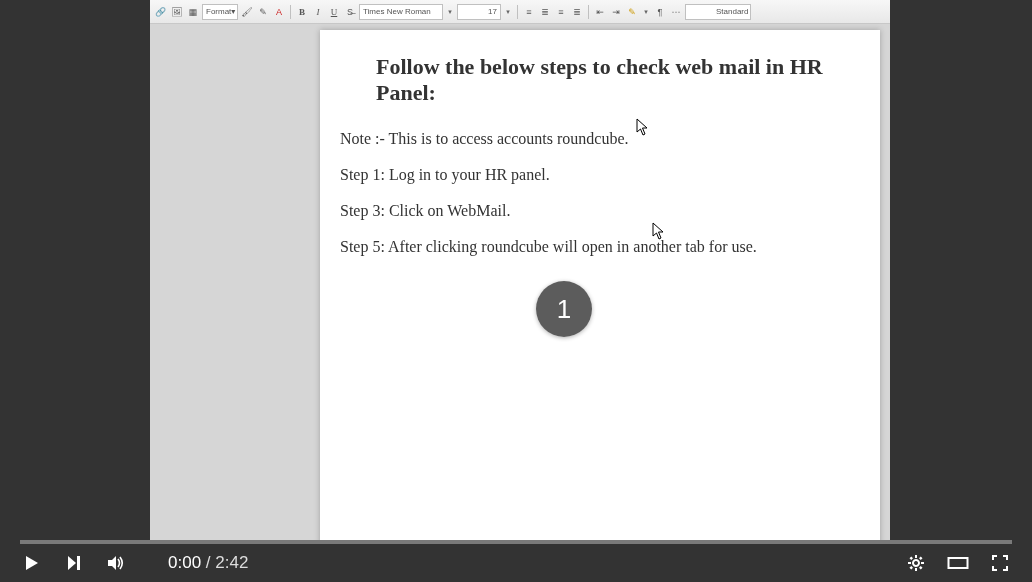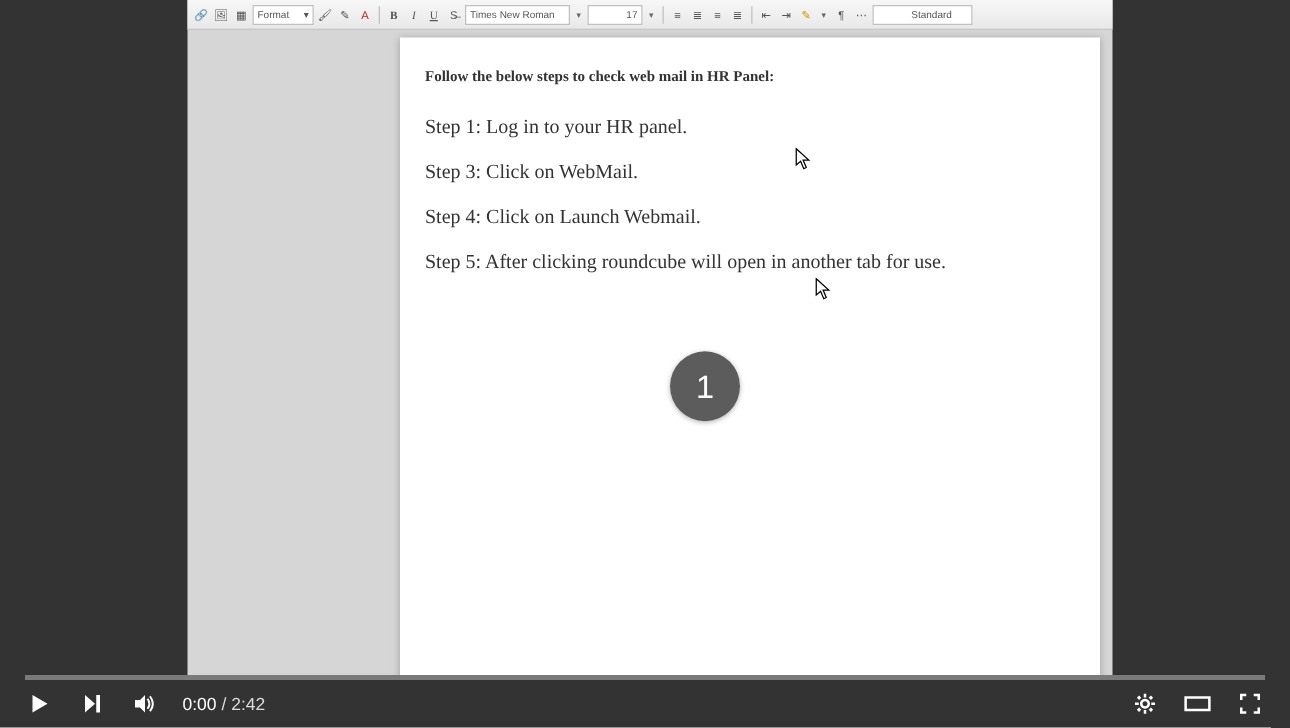--- a/index.html
+++ b/index.html
@@ -54,22 +54,22 @@
       border:1px solid #c0c0c0;
       background:#fff;
       display:flex;
       align-items:center;
       padding:0 3px;
       font-size:8px;
       color:#555;
     }
     .tb-combo.font { width:84px; }
     .tb-combo.size { width:28px; justify-content:flex-end;padding-left:39px; }
-    .tb-combo.style { width:80px;padding-left:30px; }
-    .tb-combo.format { width:49px;text-align:right; }
+    .tb-combo.style { width:66px;padding-left:30px; }
+    .tb-combo.format { width:36px;text-align:right; }
     .tb-arrow-small {
       width:10px; height:16px;
       display:inline-flex;
       align-items:center;
       justify-content:center;
       font-size:7px;
       color:#666;
     }
     .page {
       position:absolute;
@@ -77,23 +77,24 @@
       left:170px;
       width:560px;
       height:700px;
       background:#fff;
       box-shadow:0 0 6px rgba(0,0,0,0.25);
       padding:24px 20px;
       color:#333;
       font-family:"Times New Roman", serif;
     }
     .heading {
-      font-size:12px;
+      font-size:22px;
       font-weight:bold;
       margin-bottom:24px;
+      margin-left:36px;
     }
     .par {
       font-size:16px;
       margin-bottom:18px;
       position:relative;
     }
     .par.last::after {
       content:"";
       display:inline-block;
       width:1px; height:16px;
@@ -159,24 +160,24 @@
       color:#fff;
       width:24px; height:24px;
       display:flex;
       align-items:center;
       justify-content:center;
       cursor:pointer;
       padding:0;
     }
     .ctrl-btn svg { display:block; }
     .time-display {
-      font-size:14px;
+      font-size:17px;
       font-family:Arial, sans-serif;
       color:#ddd;
-      margin-left:0;
+      margin-left:22px;
     }
     .time-display .cur { color:#fff; }
   </style>
 </head>
 <body>
 
 <div class="stage">
 
   <div class="editor-area">
 
@@ -216,23 +217,23 @@
       <span class="tb-arrow-small">▾</span>
       <span class="tb-ico">¶</span>
       <span class="tb-ico">⋯</span>
       <span class="tb-combo style">
         <span>Standard</span>
       </span>
     </div>
 
     <div class="page">
       <div class="heading">Follow the below steps to check web mail in HR Panel:</div>
+      <div class="par">Note :- This is to access accounts roundcube.</div>
       <div class="par">Step 1: Log in to your HR panel.</div>
       <div class="par">Step 3: Click on WebMail.</div>
-      <div class="par">Step 4: Click on Launch Webmail.</div>
       <div class="par">Step 5: After clicking roundcube will open in another tab for use.</div>
     </div>
 
     <div class="mouse-cursor" style="left:486px; top:118px;">
       <svg viewBox="0 0 14 18">
           <path d="M1 1 L1 14 L4.5 11 L7 17 L9 16 L6.5 10 L11 10 Z" fill="#fff" stroke="#000" stroke-width="1"></path>
         </svg>
     </div>
     <div class="mouse-cursor" style="left:502px; top:222px;">
       <svg viewBox="0 0 14 18">

